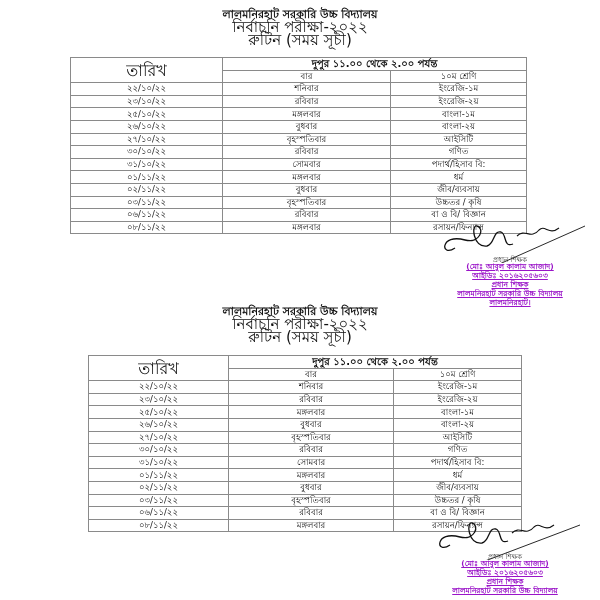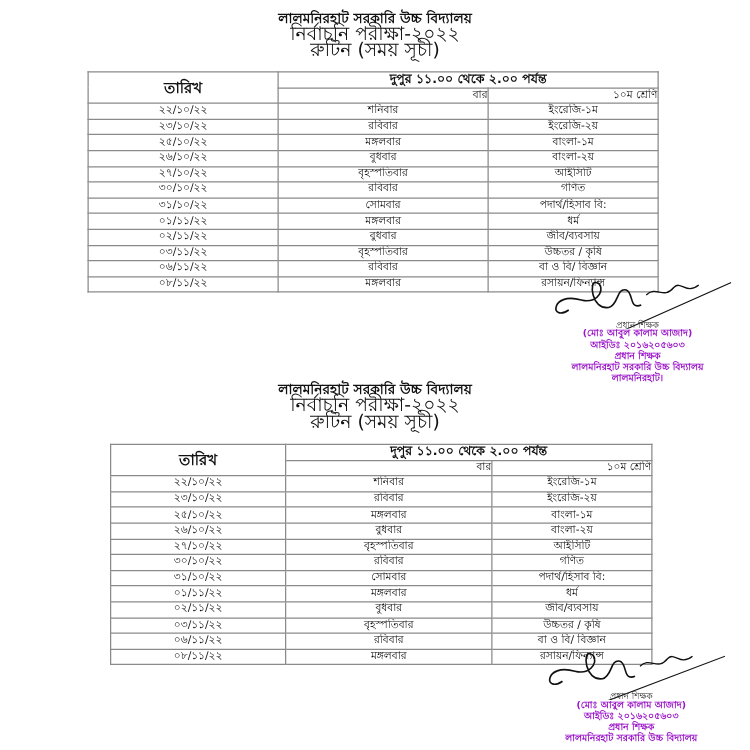--- a/index.html
+++ b/index.html
@@ -11,30 +11,30 @@
   .titles div { font-size: 15px; line-height: 13px; }
   .titles .school { font-size: 11px; font-weight: 600; }
   table.routine {
     position: absolute; border-collapse: collapse; table-layout: fixed;
     font-size: 8.5px;
   }
   table.routine td, table.routine th {
     border: 1px solid #8a8a8a; padding: 0; height: 11.6px; line-height: 11px;
     text-align: center; font-weight: normal; white-space: nowrap; overflow: hidden;
   }
-  table.routine th.date-head { font-size: 12px; font-weight: 700; text-align: center; }
+  table.routine th.date-head { font-size: 16px; font-weight: 400; text-align: center; }
   table.routine th.time-head { font-size: 10px; font-weight: 600; }
-  table.routine th.sub-head { font-size: 8.5px; text-align: right; }
+  table.routine th.sub-head { font-size: 8.5px; }
   td.subj { text-align: left; padding-left: 22px; margin-top: 20px; }
   .sig {
     position: absolute; width: 150px; text-align: center;
   }
   .sig .scribble { position: absolute; left: 0; top: 0; width: 150px; height: 45px; }
   .sig .pre { position: absolute; top: 36px; left: 0; width: 100%; font-size: 7px; color: #333; }
-  .stamp { position: absolute; top: 44px; left: 0; width: 100%; color: #9a14c8; font-size: 7.5px; line-height: 9px; font-weight: 600; }
+  .stamp { position: absolute; top: 44px; left: 0; width: 100%; color: #9a14c8; font-size: 7.5px; line-height: 9px; font-weight: 600; text-decoration: underline; }
 </style>
 </head>
 <body>
 
 <div class="titles" style="top:8px;">
   <div class="school">লালমনিরহাট সরকারি উচ্চ বিদ্যালয়</div>
   <div>নির্বাচনি পরীক্ষা-২০২২</div>
   <div>রুটিন (সময় সূচী)</div>
 </div>
 

